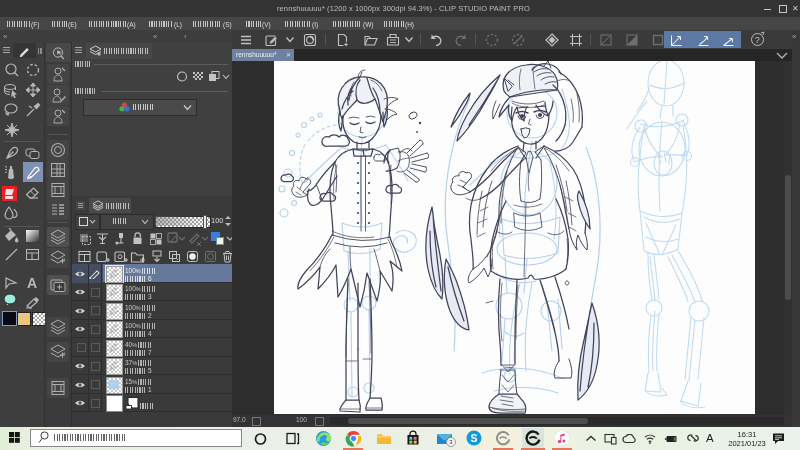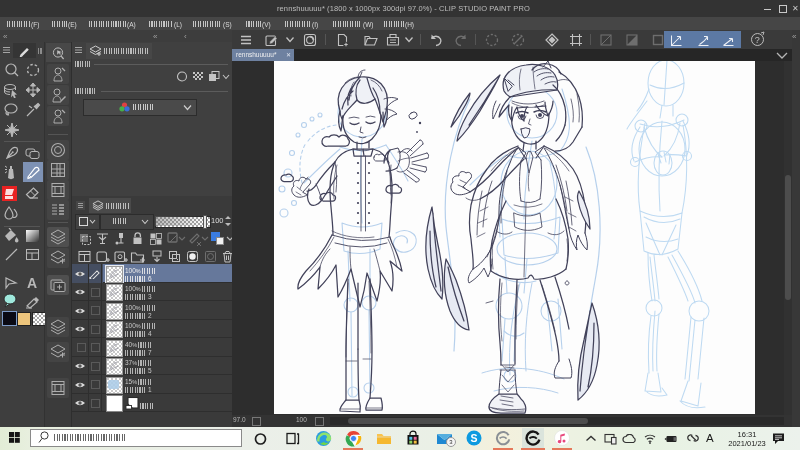--- a/index.html
+++ b/index.html
@@ -7,21 +7,21 @@
 .abs{position:absolute}
 .jp{display:inline-block;height:6px;vertical-align:-1px;opacity:.85;
   background:repeating-linear-gradient(90deg,currentColor 0 1.1px,transparent 1.1px 2.4px)}
 .jp2{display:inline-block;height:7px;opacity:.9;
   background:repeating-linear-gradient(90deg,currentColor 0 1.2px,transparent 1.2px 2.6px)}
 svg{display:block}
 </style></head>
 <body>
 
 <div class="abs" style="left:0;top:0;width:800px;height:17px;background:#333333"></div>
-<div class="abs" style="left:277px;top:4px;width:330px;height:10px;font-size:7.5px;color:#bdbdbd;letter-spacing:.1px;white-space:nowrap">rennshuuuuu* (1800 x 1000px 300dpi 97.0%) - CLIP STUDIO PAINT PRO</div>
+<div class="abs" style="left:277px;top:4px;width:330px;height:10px;font-size:7.5px;color:#bdbdbd;letter-spacing:.1px;white-space:nowrap">rennshuuuuu* (1200 x 1000px 300dpi 94.3%) - CLIP STUDIO PAINT PRO</div>
 <div class="abs" style="left:764px;top:9px;width:7px;height:1px;background:#c8c8c8"></div>
 <div class="abs" style="left:779px;top:5px;width:6px;height:6px;border:1px solid #c8c8c8"></div>
 <div class="abs" style="left:792px;top:4px;color:#c8c8c8;font-size:8px">✕</div>
 
 <div class="abs" style="left:0;top:17px;width:800px;height:13px;background:#464646"></div>
 <div class="abs" style="left:0;top:21px;width:800px;height:7px;color:#dcdcdc">
 <span class="jp abs" style="left:7px;width:23px"></span>
     <span class="abs" style="left:31px;top:0;font-size:6.5px">(F)</span>
 <span class="jp abs" style="left:52px;width:15px"></span>
     <span class="abs" style="left:68px;top:0;font-size:6.5px">(E)</span>

